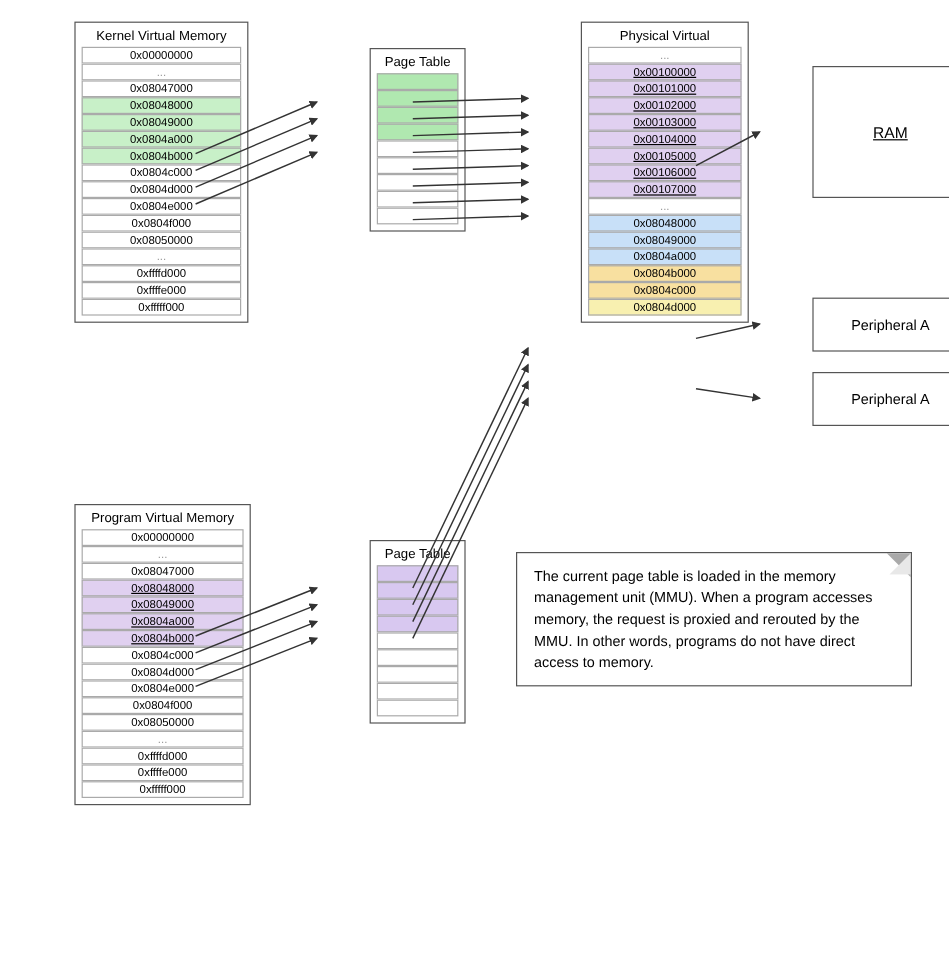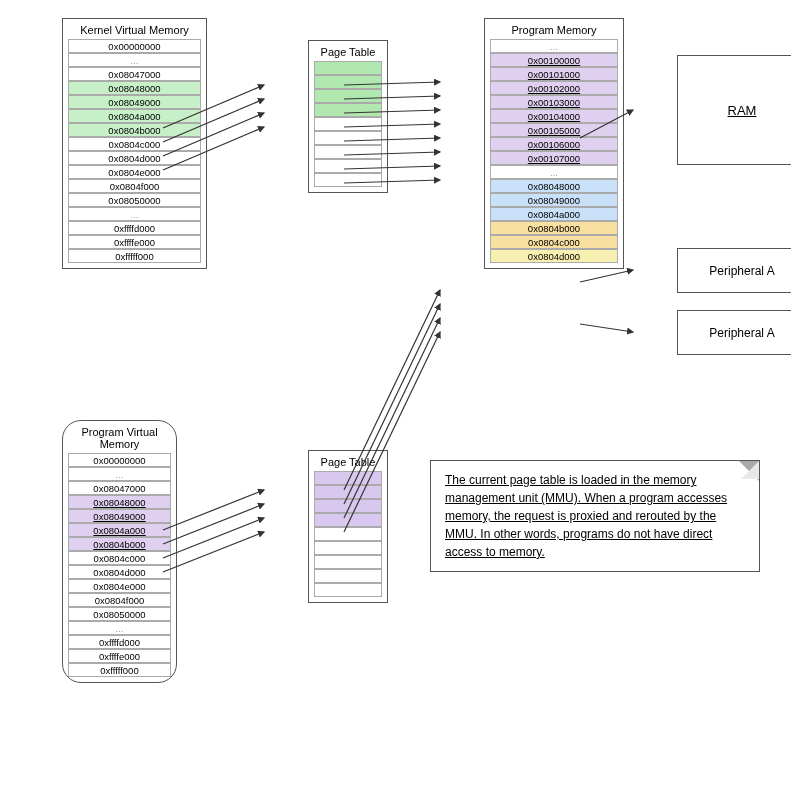--- a/index.html
+++ b/index.html
@@ -55,21 +55,20 @@
       pointer-events: none;
     }
     
     .note-box {
       position: absolute;
       border: 1px solid #555;
       background: #fff;
       padding: 10px 14px;
       font-size: 12px;
       line-height: 1.5;
-      text-decoration: underline;
     }
     .note-box::before {
       content: '';
       position: absolute;
       top: 0; right: 0;
       width: 0; height: 0;
       border-style: solid;
       border-width: 0 20px 20px 0;
       border-color: transparent #aaa transparent transparent;
     }
@@ -118,21 +117,21 @@
         <div class="mem-cell pg-green"></div>
         <div class="mem-cell"></div>
         <div class="mem-cell"></div>
         <div class="mem-cell"></div>
         <div class="mem-cell"></div>
         <div class="mem-cell"></div>
       </div>
   </div>
 
   <div class="box" style="left:440px; top:18px; width:140px; padding:5px;">
-    <div class="box-title">Program Memory</div>
+    <div class="box-title">Physical Virtual</div>
     <div id="phys-cells">
         <div class="mem-cell empty empty">...</div>
         <div class="mem-cell purple">0x00100000</div>
         <div class="mem-cell purple">0x00101000</div>
         <div class="mem-cell purple">0x00102000</div>
         <div class="mem-cell purple">0x00103000</div>
         <div class="mem-cell purple">0x00104000</div>
         <div class="mem-cell purple">0x00105000</div>
         <div class="mem-cell purple">0x00106000</div>
         <div class="mem-cell purple">0x00107000</div>
@@ -151,21 +150,21 @@
   </div>
 
   <div class="box" style="left:633px; top:248px; width:130px; height:45px; display:flex; align-items:center; justify-content:center;">
     <span style="font-size:12px;">Peripheral A</span>
   </div>
 
   <div class="box" style="left:633px; top:310px; width:130px; height:45px; display:flex; align-items:center; justify-content:center;">
     <span style="font-size:12px;">Peripheral A</span>
   </div>
 
-  <div class="box" style="left:18px; top:420px; width:115px; padding:5px;border-radius:19px;">
+  <div class="box" style="left:18px; top:420px; width:147px; padding:5px;">
     <div class="box-title">Program Virtual Memory</div>
     <div id="prog-cells">
         <div class="mem-cell">0x00000000</div>
         <div class="mem-cell empty empty">...</div>
         <div class="mem-cell">0x08047000</div>
         <div class="mem-cell purple">0x08048000</div>
         <div class="mem-cell purple">0x08049000</div>
         <div class="mem-cell purple">0x0804a000</div>
         <div class="mem-cell purple">0x0804b000</div>
         <div class="mem-cell">0x0804c000</div>

